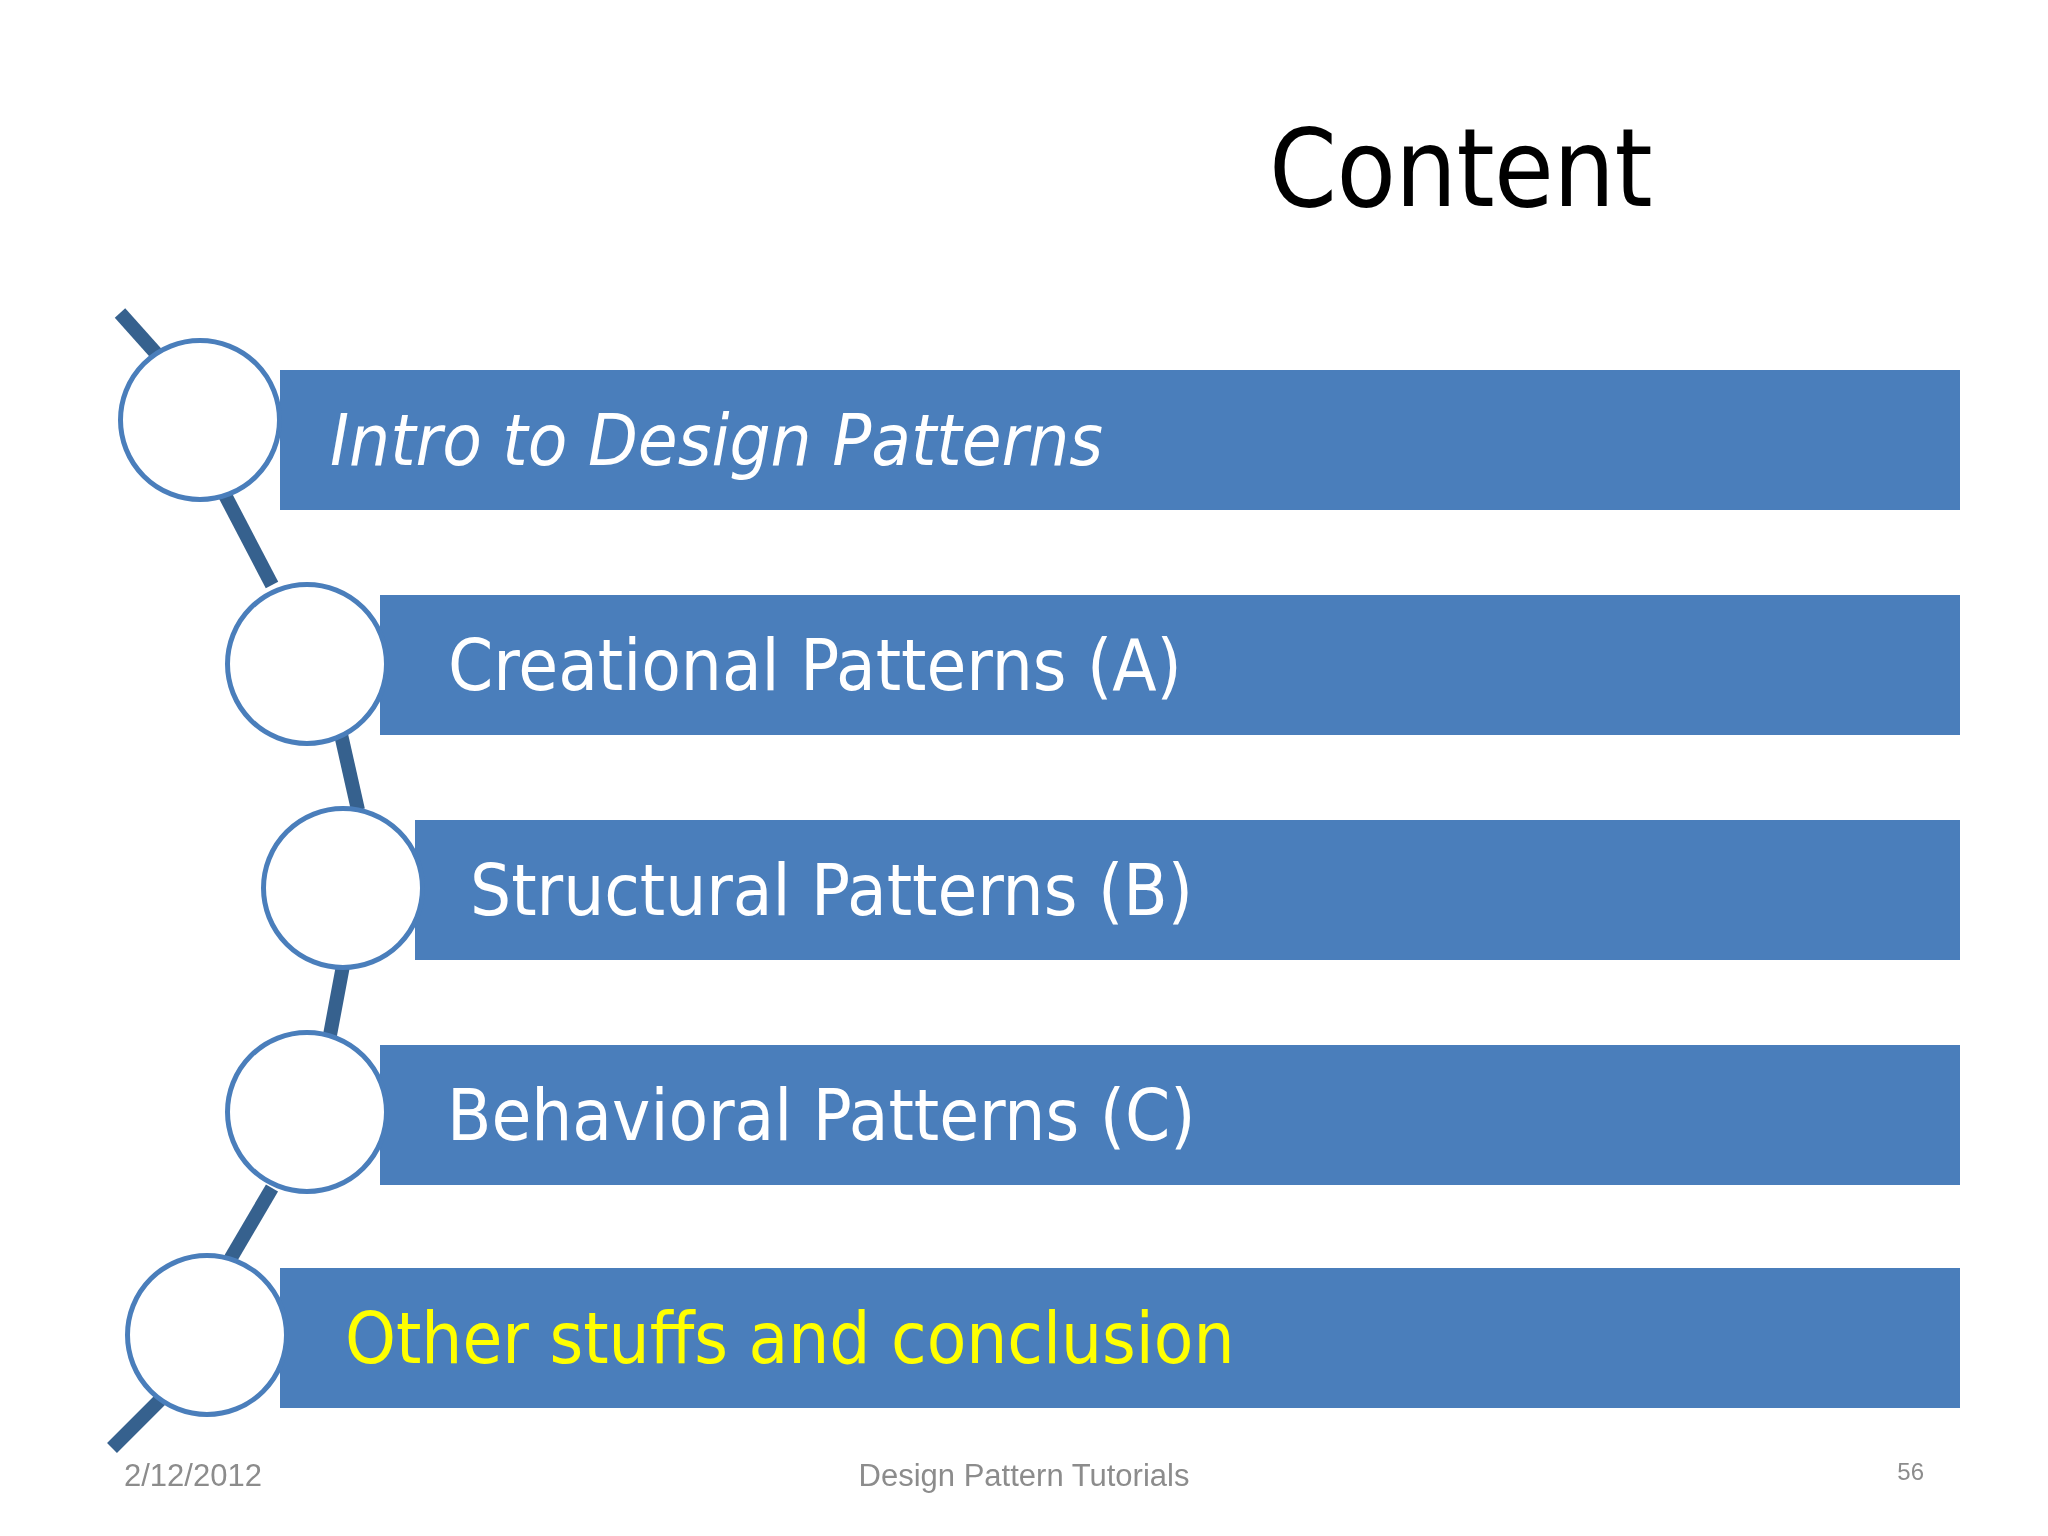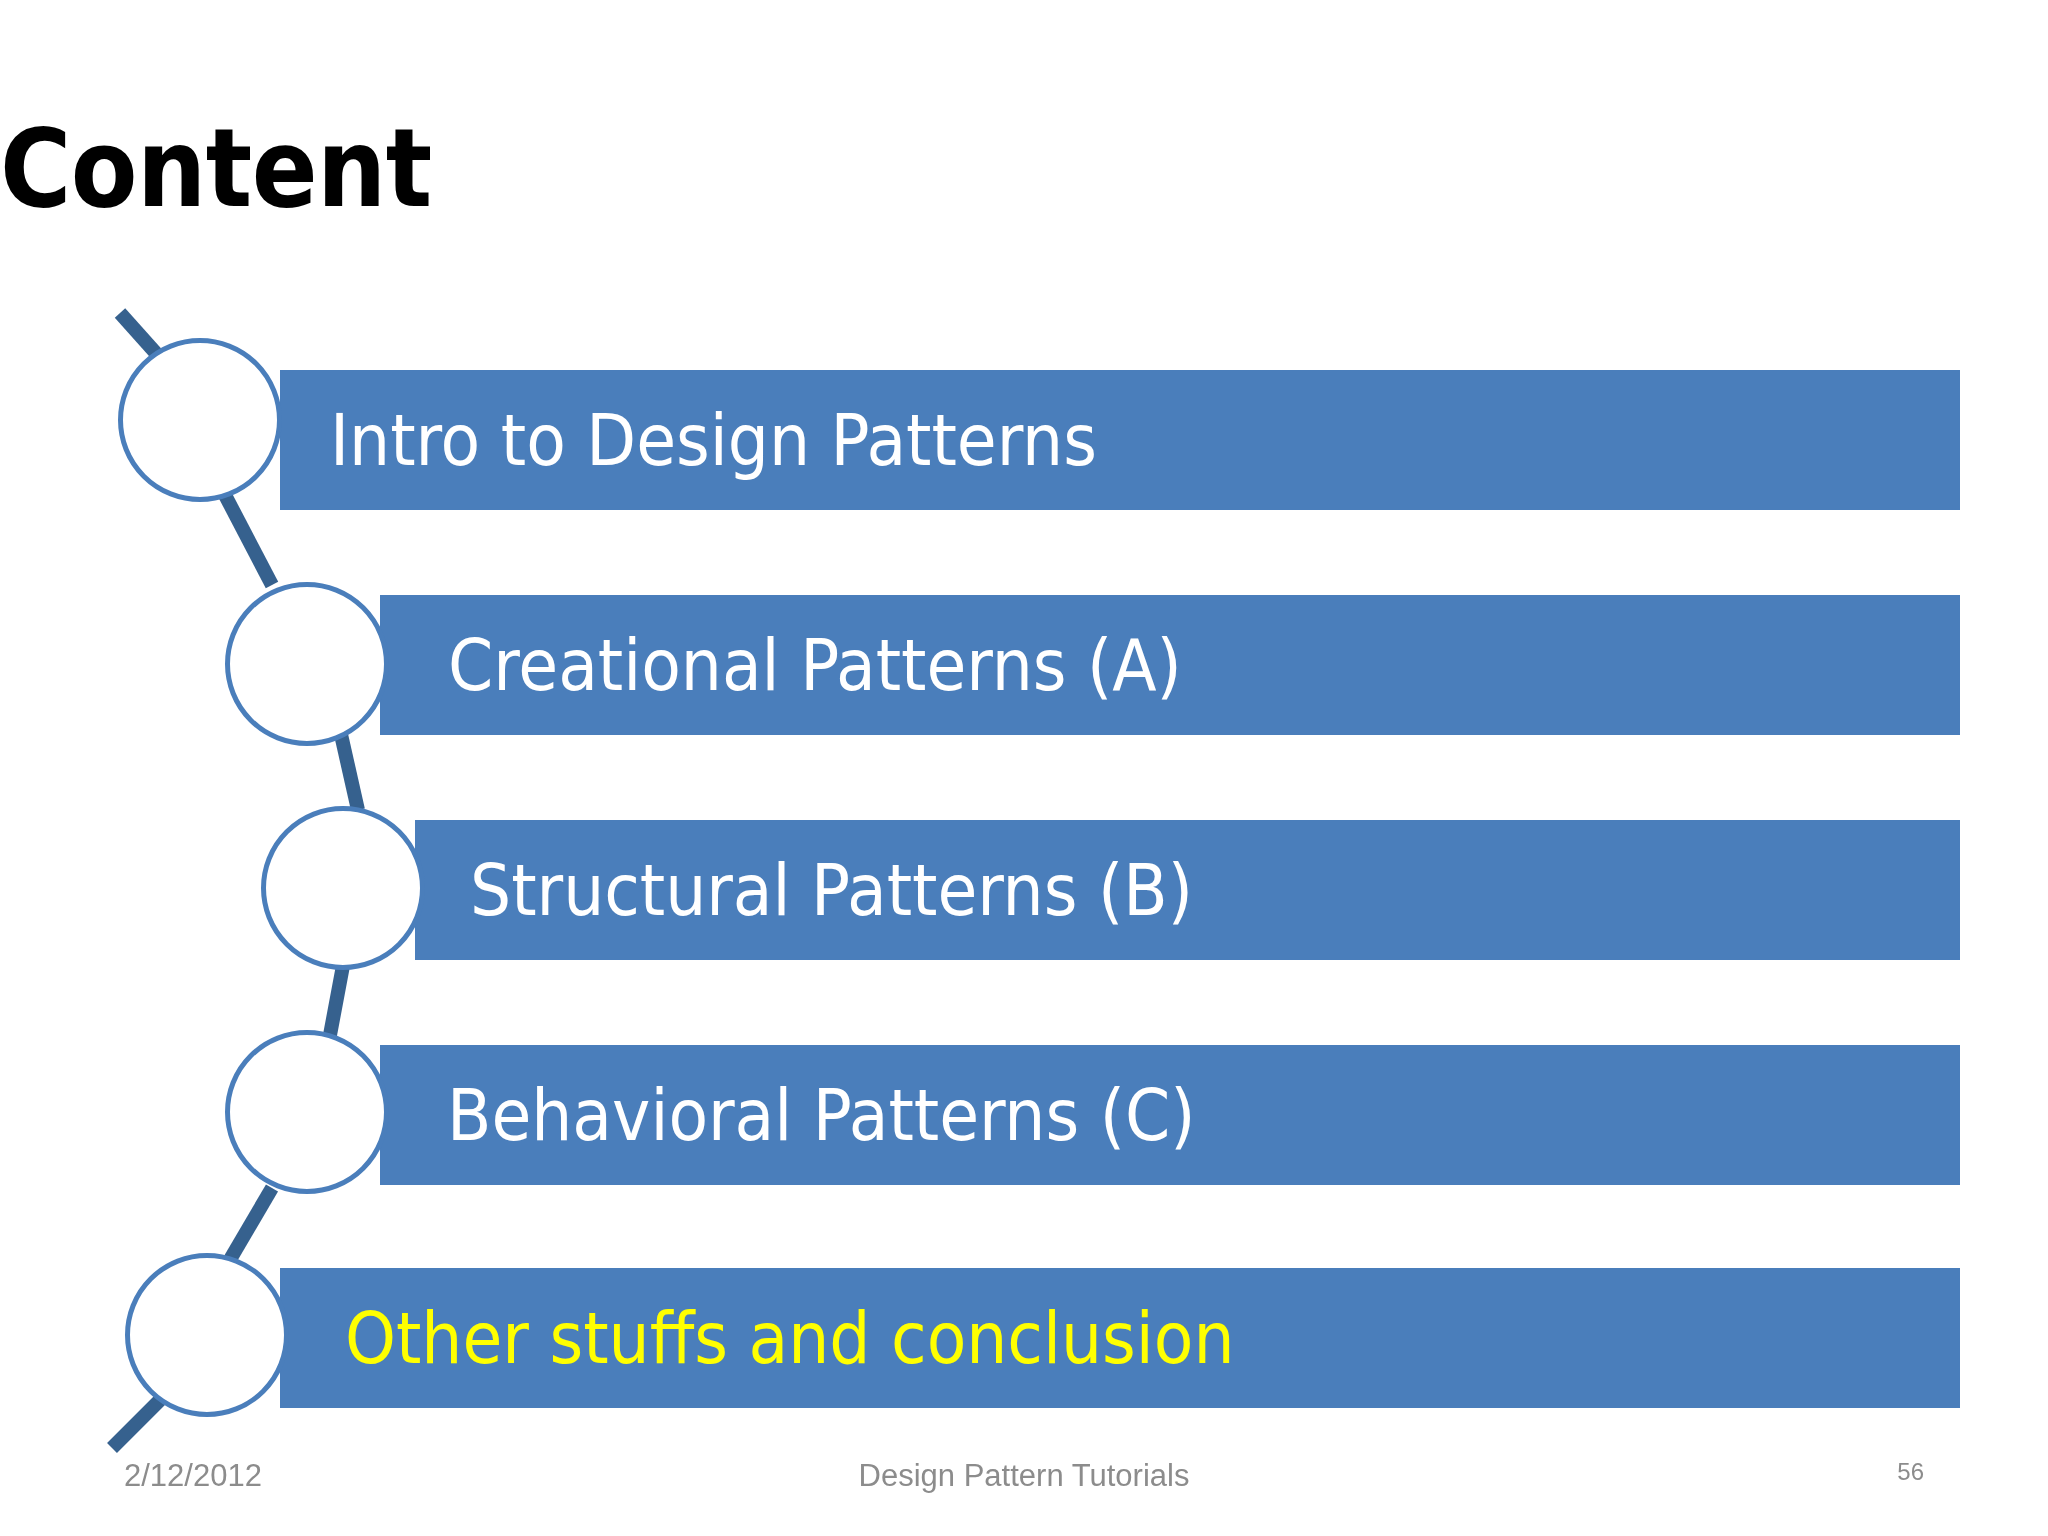--- a/index.html
+++ b/index.html
@@ -18,25 +18,25 @@
     background: #ffffff;
     overflow: hidden;
   }
 
   
   .slide-title {
     position: absolute;
     left: 0;
     top: 112px;
     width: 1652px;
-    text-align: left;
+    text-align: right;
     font-family: "DejaVu Sans Condensed", "Liberation Sans", sans-serif;
     font-size: 108px;
     line-height: 1.05;
-    font-weight: 700;
+    font-weight: 400;
     color: #000000;
     letter-spacing: -0.5px;
   }
 
   
   .chevron-stage {
     position: absolute;
     left: 0;
     top: 0;
     width: 2048px;
@@ -119,21 +119,21 @@
 <body>
 
 <div class="slide">
 
   <div class="slide-title">Content</div>
 
   <div class="chevron-stage">
 
     <div id="bars-root">
         <div class="bar" style="left: 280px; top: 370px; width: 1680px; height: 140px; background: rgb(74, 126, 187);"></div>
-        <div class="bar-label" style="left: 330px; top: 370px; height: 140px; line-height: 140px; color: rgb(255, 255, 255);">Intro to Design Patterns</div>
+        <div class="bar-label" style="left: 330px; top: 370px; height: 140px; line-height: 140px; color: rgb(255, 255, 255); font-style: italic;">Intro to Design Patterns</div>
         <div class="bar" style="left: 380px; top: 595px; width: 1580px; height: 140px; background: rgb(74, 126, 187);"></div>
         <div class="bar-label" style="left: 448px; top: 595px; height: 140px; line-height: 140px; color: rgb(255, 255, 255);">Creational Patterns (A)</div>
         <div class="bar" style="left: 415px; top: 820px; width: 1545px; height: 140px; background: rgb(74, 126, 187);"></div>
         <div class="bar-label" style="left: 470px; top: 820px; height: 115px; line-height: 140px; color: rgb(255, 255, 255);">Structural Patterns (B)</div>
         <div class="bar" style="left: 380px; top: 1045px; width: 1580px; height: 140px; background: rgb(74, 126, 187);"></div>
         <div class="bar-label" style="left: 447px; top: 1045px; height: 116px; line-height: 140px; color: rgb(255, 255, 255);">Behavioral Patterns (C)</div>
         <div class="bar" style="left: 280px; top: 1268px; width: 1680px; height: 140px; background: rgb(74, 126, 187);"></div>
         <div class="bar-label accent" style="left: 345px; top: 1268px; height: 160px; line-height: 140px; color: rgb(255, 255, 0);">Other stuffs and conclusion</div>
       </div>
 

